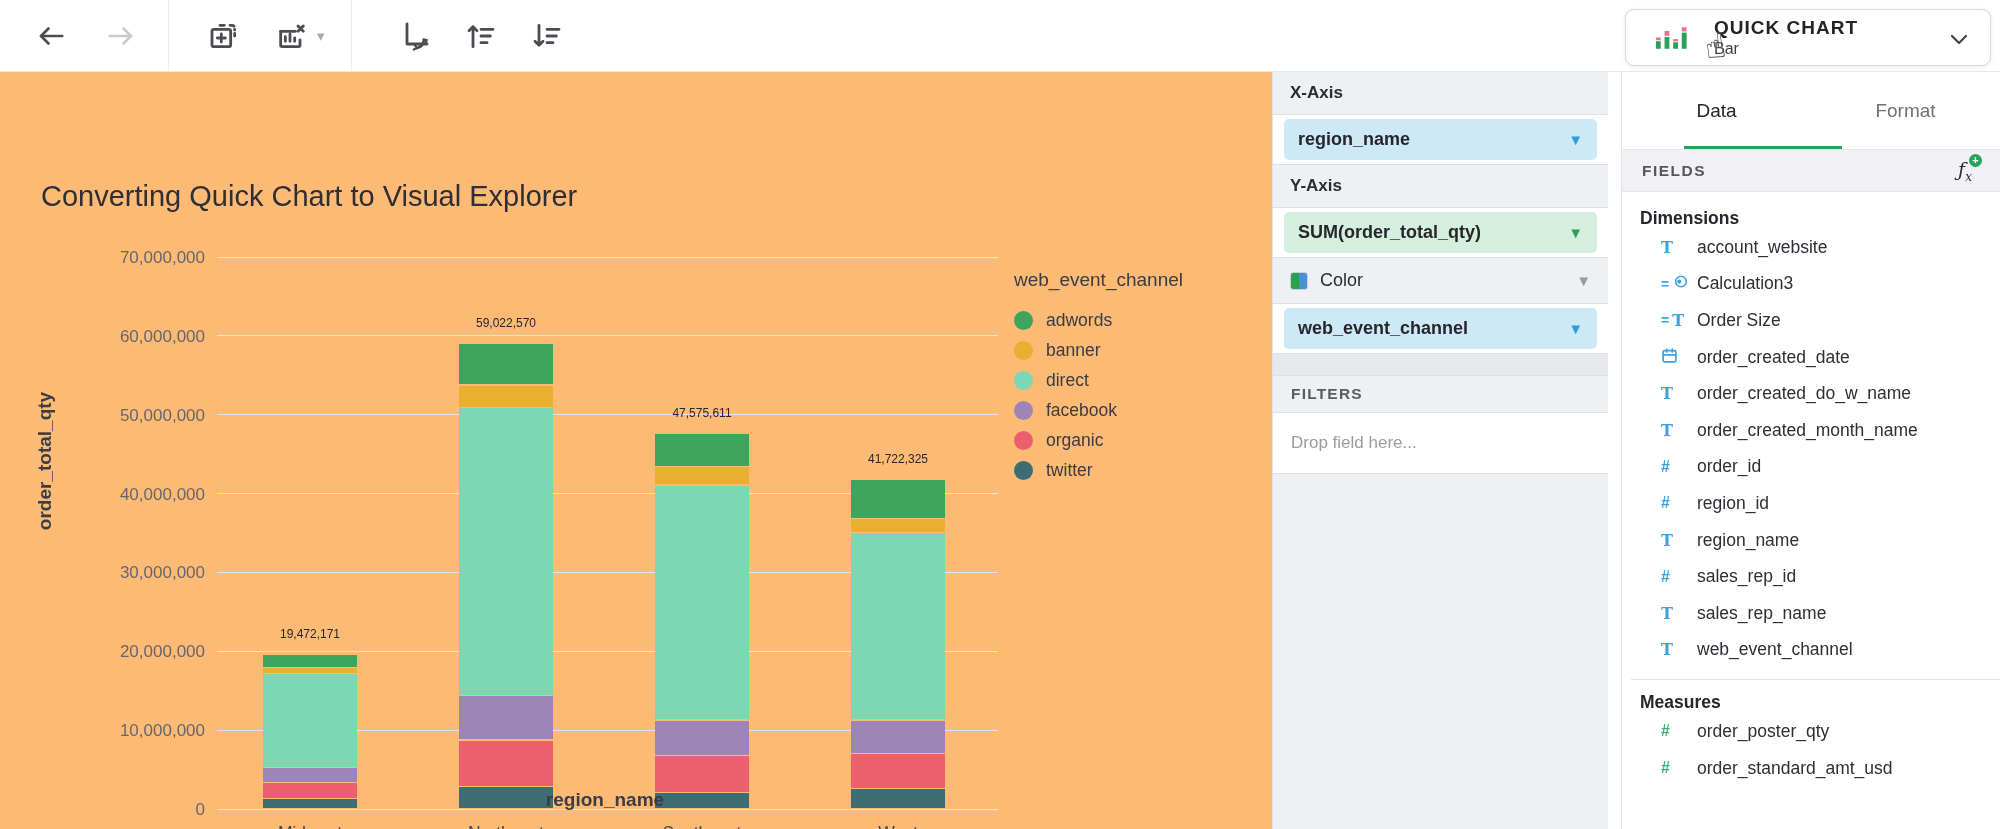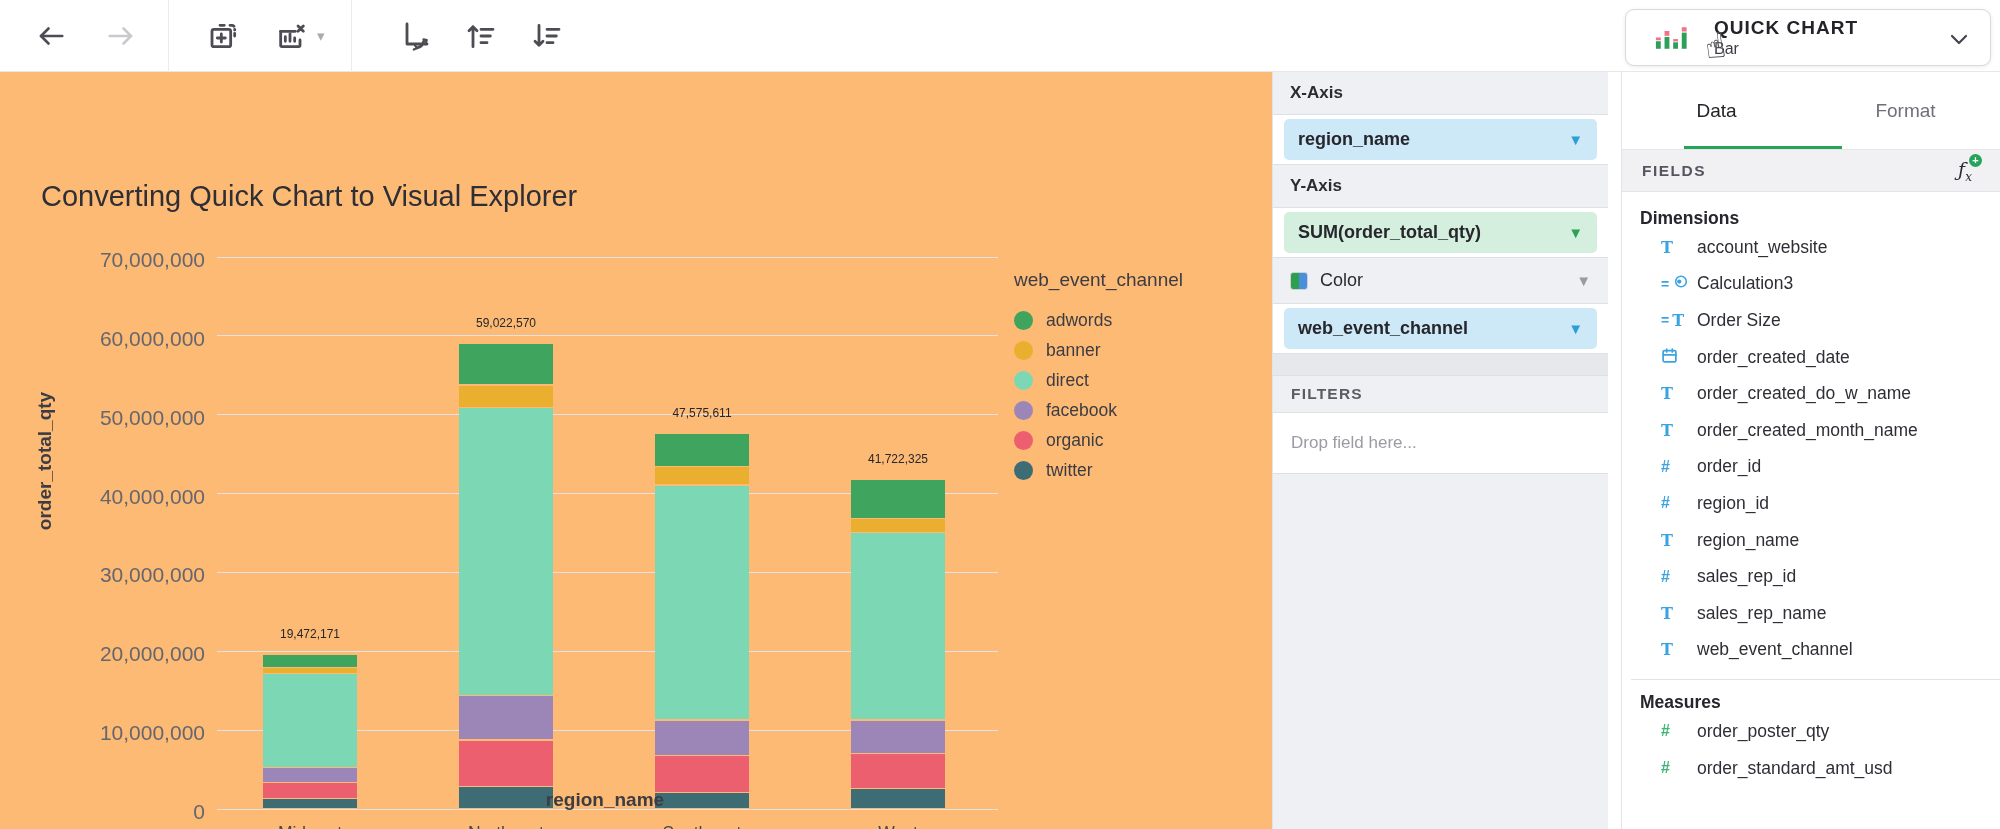--- a/index.html
+++ b/index.html
@@ -27,21 +27,21 @@
   #qc-chevron { position:absolute; right:22px; top:24px; }
   #cursor-hand { position:absolute; left:1705px; top:26px; font-size:34px; color:#2a2a30; z-index:30;
                  transform:rotate(-8deg); text-shadow:0 0 2px #fff; pointer-events:none;
                  font-family:"DejaVu Sans", sans-serif; }
 
   
   #chart-area { position:absolute; top:72px; left:0; width:1272px; height:757px; background:#fdba74; }
   #chart-title { position:absolute; left:41px; top:108px; font-size:29px; font-weight:500; color:#2e2e36; }
   #plot { position:absolute; left:217px; top:185px; width:781px; height:552px; }
   .gridline { position:absolute; left:0; width:781px; height:1px; background:#e4e4e8; }
-  .ytick { position:absolute; left:-120px; width:108px; text-align:right; font-size:21px; color:#66666e; }
+  .ytick { position:absolute; left:-120px; width:108px; text-align:right; font-size:17px; color:#66666e; }
   .xlabel { position:absolute; width:160px; text-align:center; font-size:17.5px; color:#46464e; top:566px; }
   .bar-seg { position:absolute; width:94px; }
   .bar-total { position:absolute; width:160px; text-align:center; font-size:12px; color:#26262c; }
   #y-axis-title { position:absolute; left:45px; top:461px; transform:translate(-50%,-50%) rotate(-90deg);
                   font-size:19px; font-weight:bold; color:#3c3c44; white-space:nowrap; }
   #x-axis-title { position:absolute; left:605px; top:800px; transform:translate(-50%,-50%);
                   font-size:19px; font-weight:bold; color:#3c3c44; }
 
   
   #legend { position:absolute; left:1014px; top:197px; }

